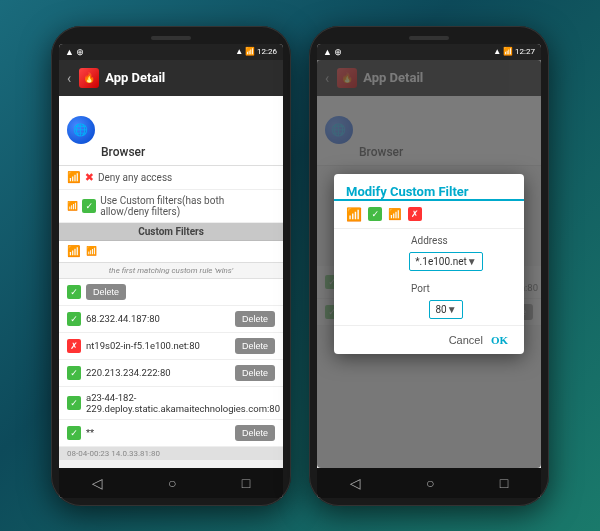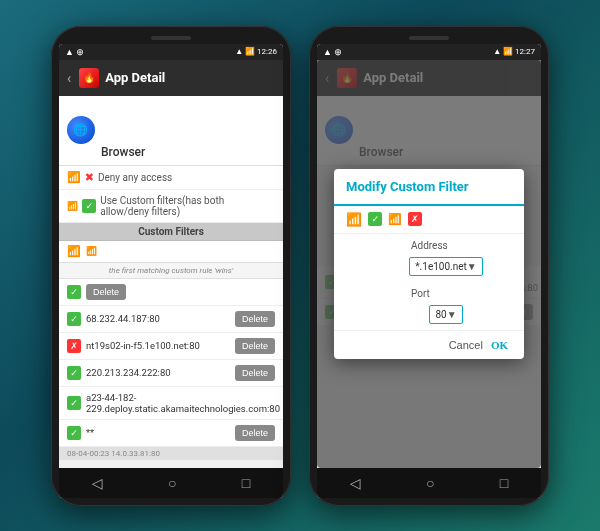--- a/index.html
+++ b/index.html
@@ -263,21 +263,21 @@
       width: 190px;
       padding: 0;
       overflow: hidden;
       box-shadow: 0 4px 20px rgba(0,0,0,0.5);
     }
 
     .dialog-title {
       color: #00aacc;
       font-size: 13px;
       font-weight: bold;
-      padding: 10px 12px 10px;
+      padding: 10px 12px 0;
       border-bottom: 2px solid #00aacc;
     }
 
     .dialog-icons-row {
       padding: 6px 12px;
       display: flex;
       align-items: center;
       gap: 6px;
       border-bottom: 1px solid #eee;
     }

